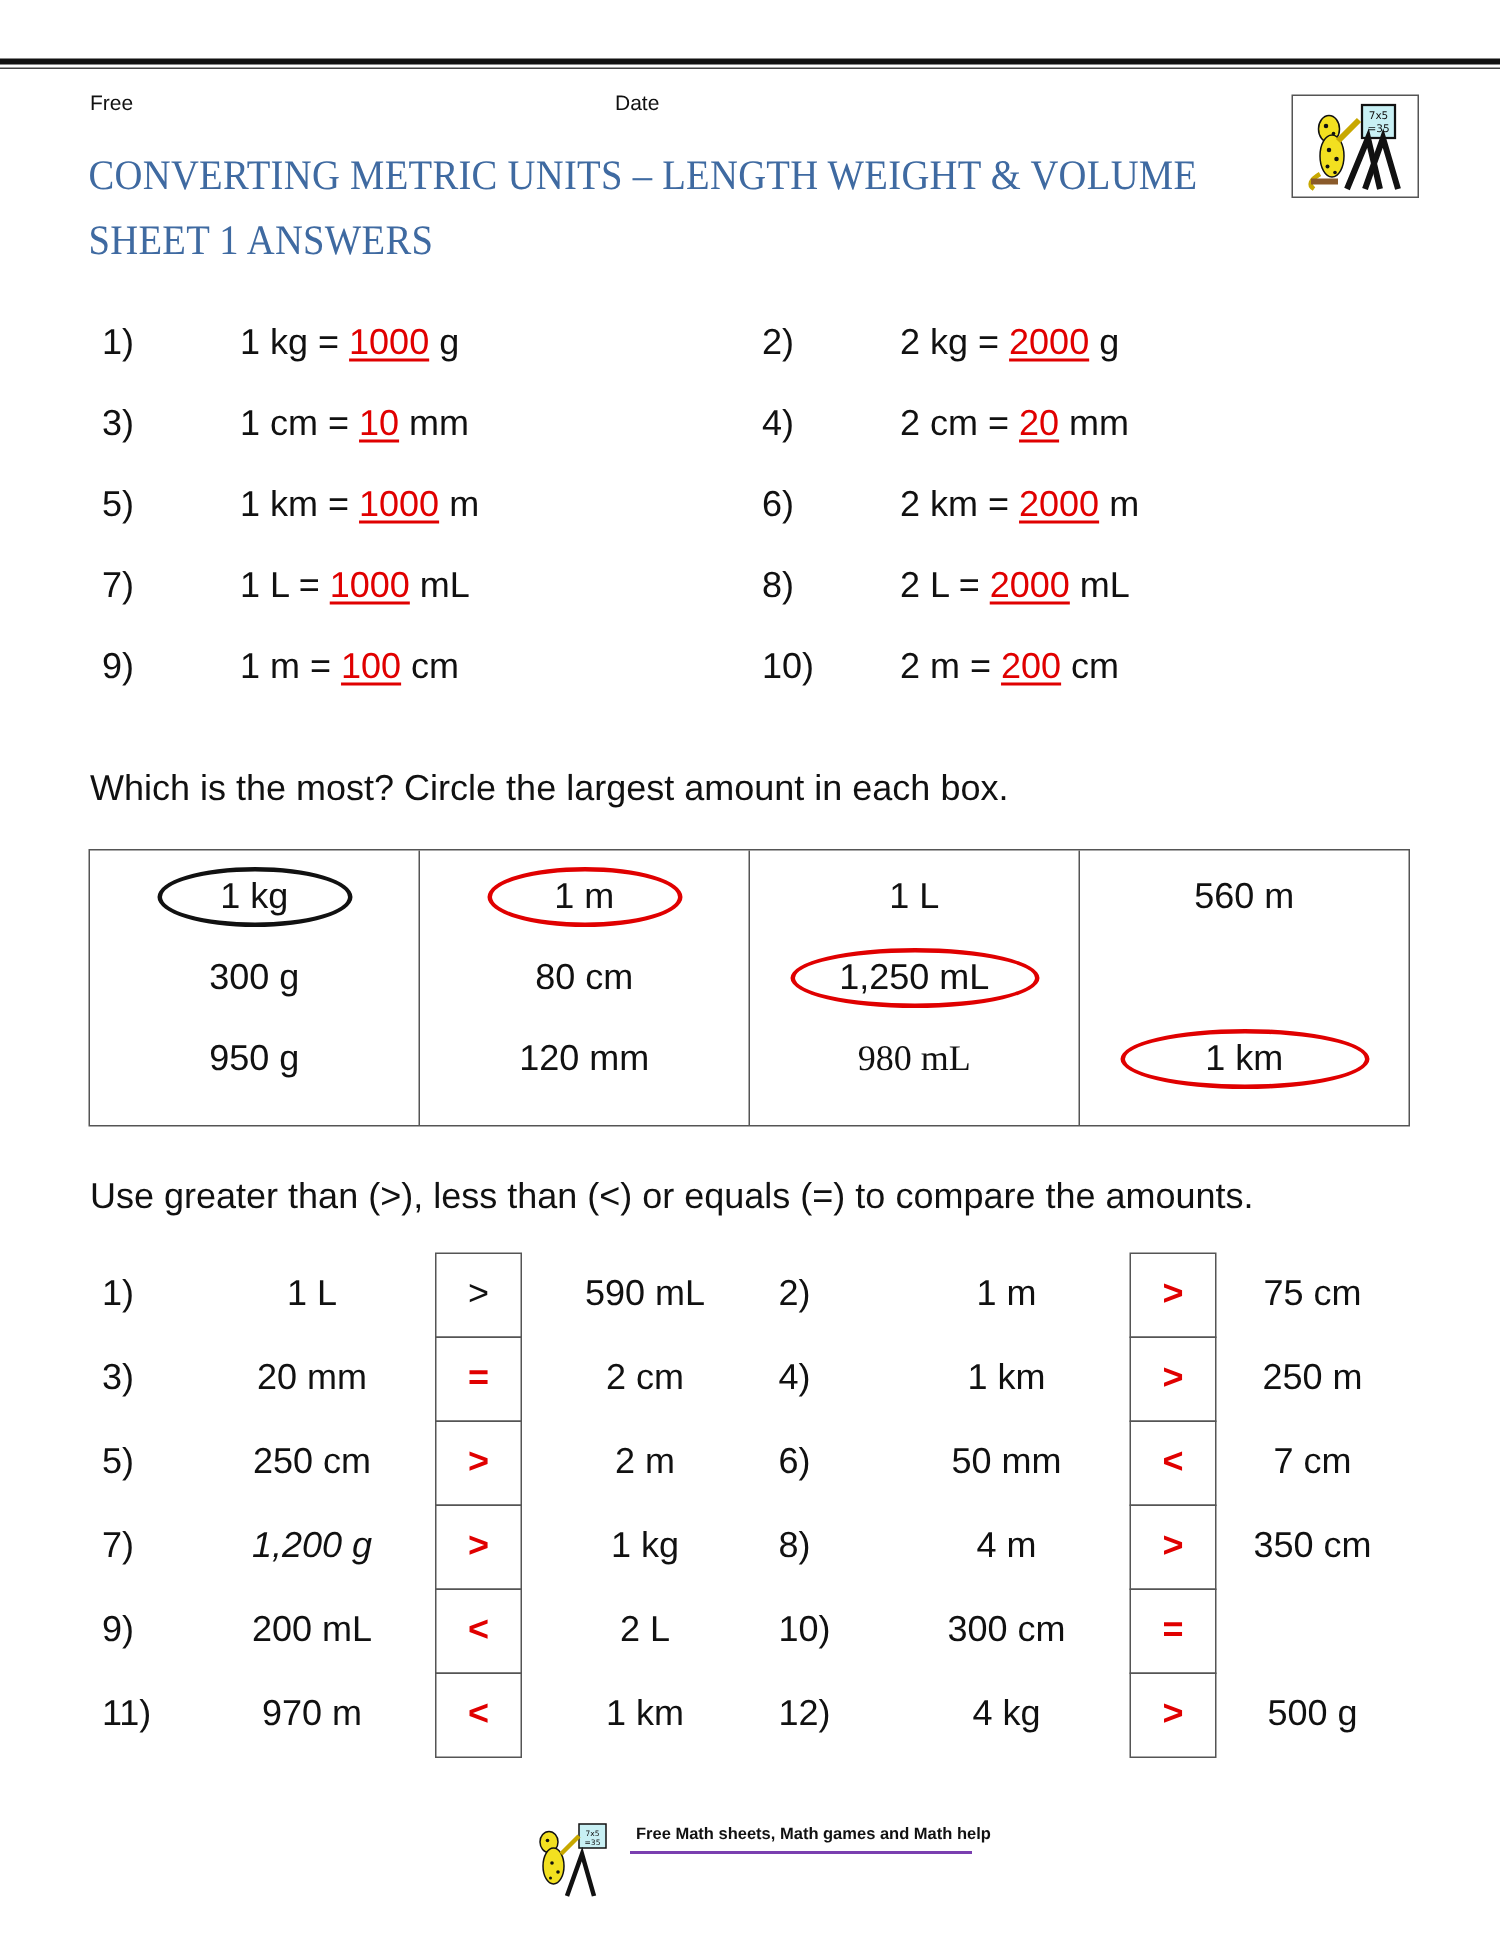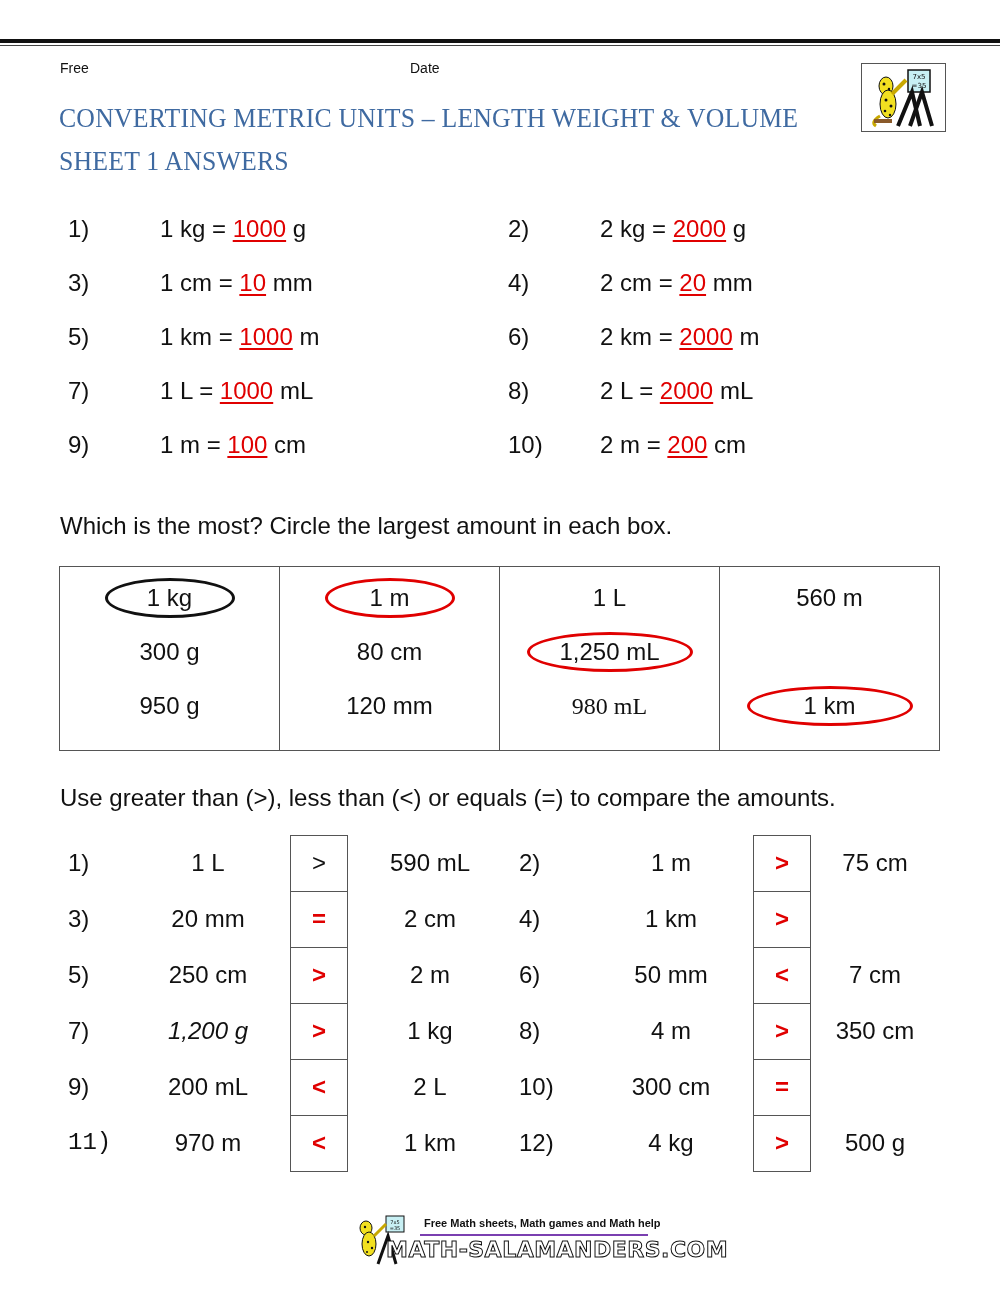--- a/index.html
+++ b/index.html
@@ -199,20 +199,21 @@
   </div>
 
   <div class="cmp-row" style="top:891px;">
     <span class="cmp-cell" style="left:68px;">3)</span>
     <span class="cmp-cell cmp-center" style="left:140px;width:136px;">20 mm</span>
     <span class="cmp-box sym-red" style="left:290px;">=</span>
     <span class="cmp-cell cmp-center" style="left:360px;width:140px;">2 cm</span>
     <span class="cmp-cell" style="left:519px;">4)</span>
     <span class="cmp-cell cmp-center" style="left:600px;width:142px;">1 km</span>
     <span class="cmp-box sym-red" style="left:753px;">&gt;</span>
+    <span class="cmp-cell cmp-center" style="left:810px;width:130px;">250 m</span>
   </div>
 
   <div class="cmp-row" style="top:947px;">
     <span class="cmp-cell" style="left:68px;">5)</span>
     <span class="cmp-cell cmp-center" style="left:140px;width:136px;">250 cm</span>
     <span class="cmp-box sym-red" style="left:290px;">&gt;</span>
     <span class="cmp-cell cmp-center" style="left:360px;width:140px;">2 m</span>
     <span class="cmp-cell" style="left:519px;">6)</span>
     <span class="cmp-cell cmp-center" style="left:600px;width:142px;">50 mm</span>
     <span class="cmp-box sym-red" style="left:753px;">&lt;</span>
@@ -234,21 +235,21 @@
     <span class="cmp-cell" style="left:68px;">9)</span>
     <span class="cmp-cell cmp-center" style="left:140px;width:136px;">200 mL</span>
     <span class="cmp-box sym-red" style="left:290px;">&lt;</span>
     <span class="cmp-cell cmp-center" style="left:360px;width:140px;">2 L</span>
     <span class="cmp-cell" style="left:519px;">10)</span>
     <span class="cmp-cell cmp-center" style="left:600px;width:142px;">300 cm</span>
     <span class="cmp-box sym-red" style="left:753px;">=</span>
   </div>
 
   <div class="cmp-row" style="top:1115px;">
-    <span class="cmp-cell" style="left:68px;font-family:Liberation Mono, monospace;">11)</span>
+    <span class="cmp-cell" style="left:68px;">11)</span>
     <span class="cmp-cell cmp-center" style="left:140px;width:136px;">970 m</span>
     <span class="cmp-box sym-red" style="left:290px;">&lt;</span>
     <span class="cmp-cell cmp-center" style="left:360px;width:140px;">1 km</span>
     <span class="cmp-cell" style="left:519px;">12)</span>
     <span class="cmp-cell cmp-center" style="left:600px;width:142px;">4 kg</span>
     <span class="cmp-box sym-red" style="left:753px;">&gt;</span>
     <span class="cmp-cell cmp-center" style="left:810px;width:130px;">500 g</span>
   </div>
 </div>
 
@@ -261,14 +262,13 @@
     <ellipse cx="17" cy="30" rx="7" ry="12" fill="#f2e020" stroke="#111"></ellipse>
     <line x1="22" y1="22" x2="34" y2="10" stroke="#c8a800" stroke-width="3"></line>
     <circle cx="13" cy="13" r="1.2" fill="#111"></circle>
       <circle cx="16" cy="28" r="1.2" fill="#111"></circle>
     <circle cx="20" cy="34" r="1.2" fill="#111"></circle>
       <circle cx="15" cy="38" r="1" fill="#111"></circle>
     <polyline points="26,50 36,22 44,50" fill="none" stroke="#111" stroke-width="3"></polyline>
   </svg>
   <span class="footer-tag">Free Math sheets, Math games and Math help</span>
   <span class="footer-bar"></span>
-  <span class="footer-site">MATH-SALAMANDERS.COM</span>
 </div>
 
 </body></html>

